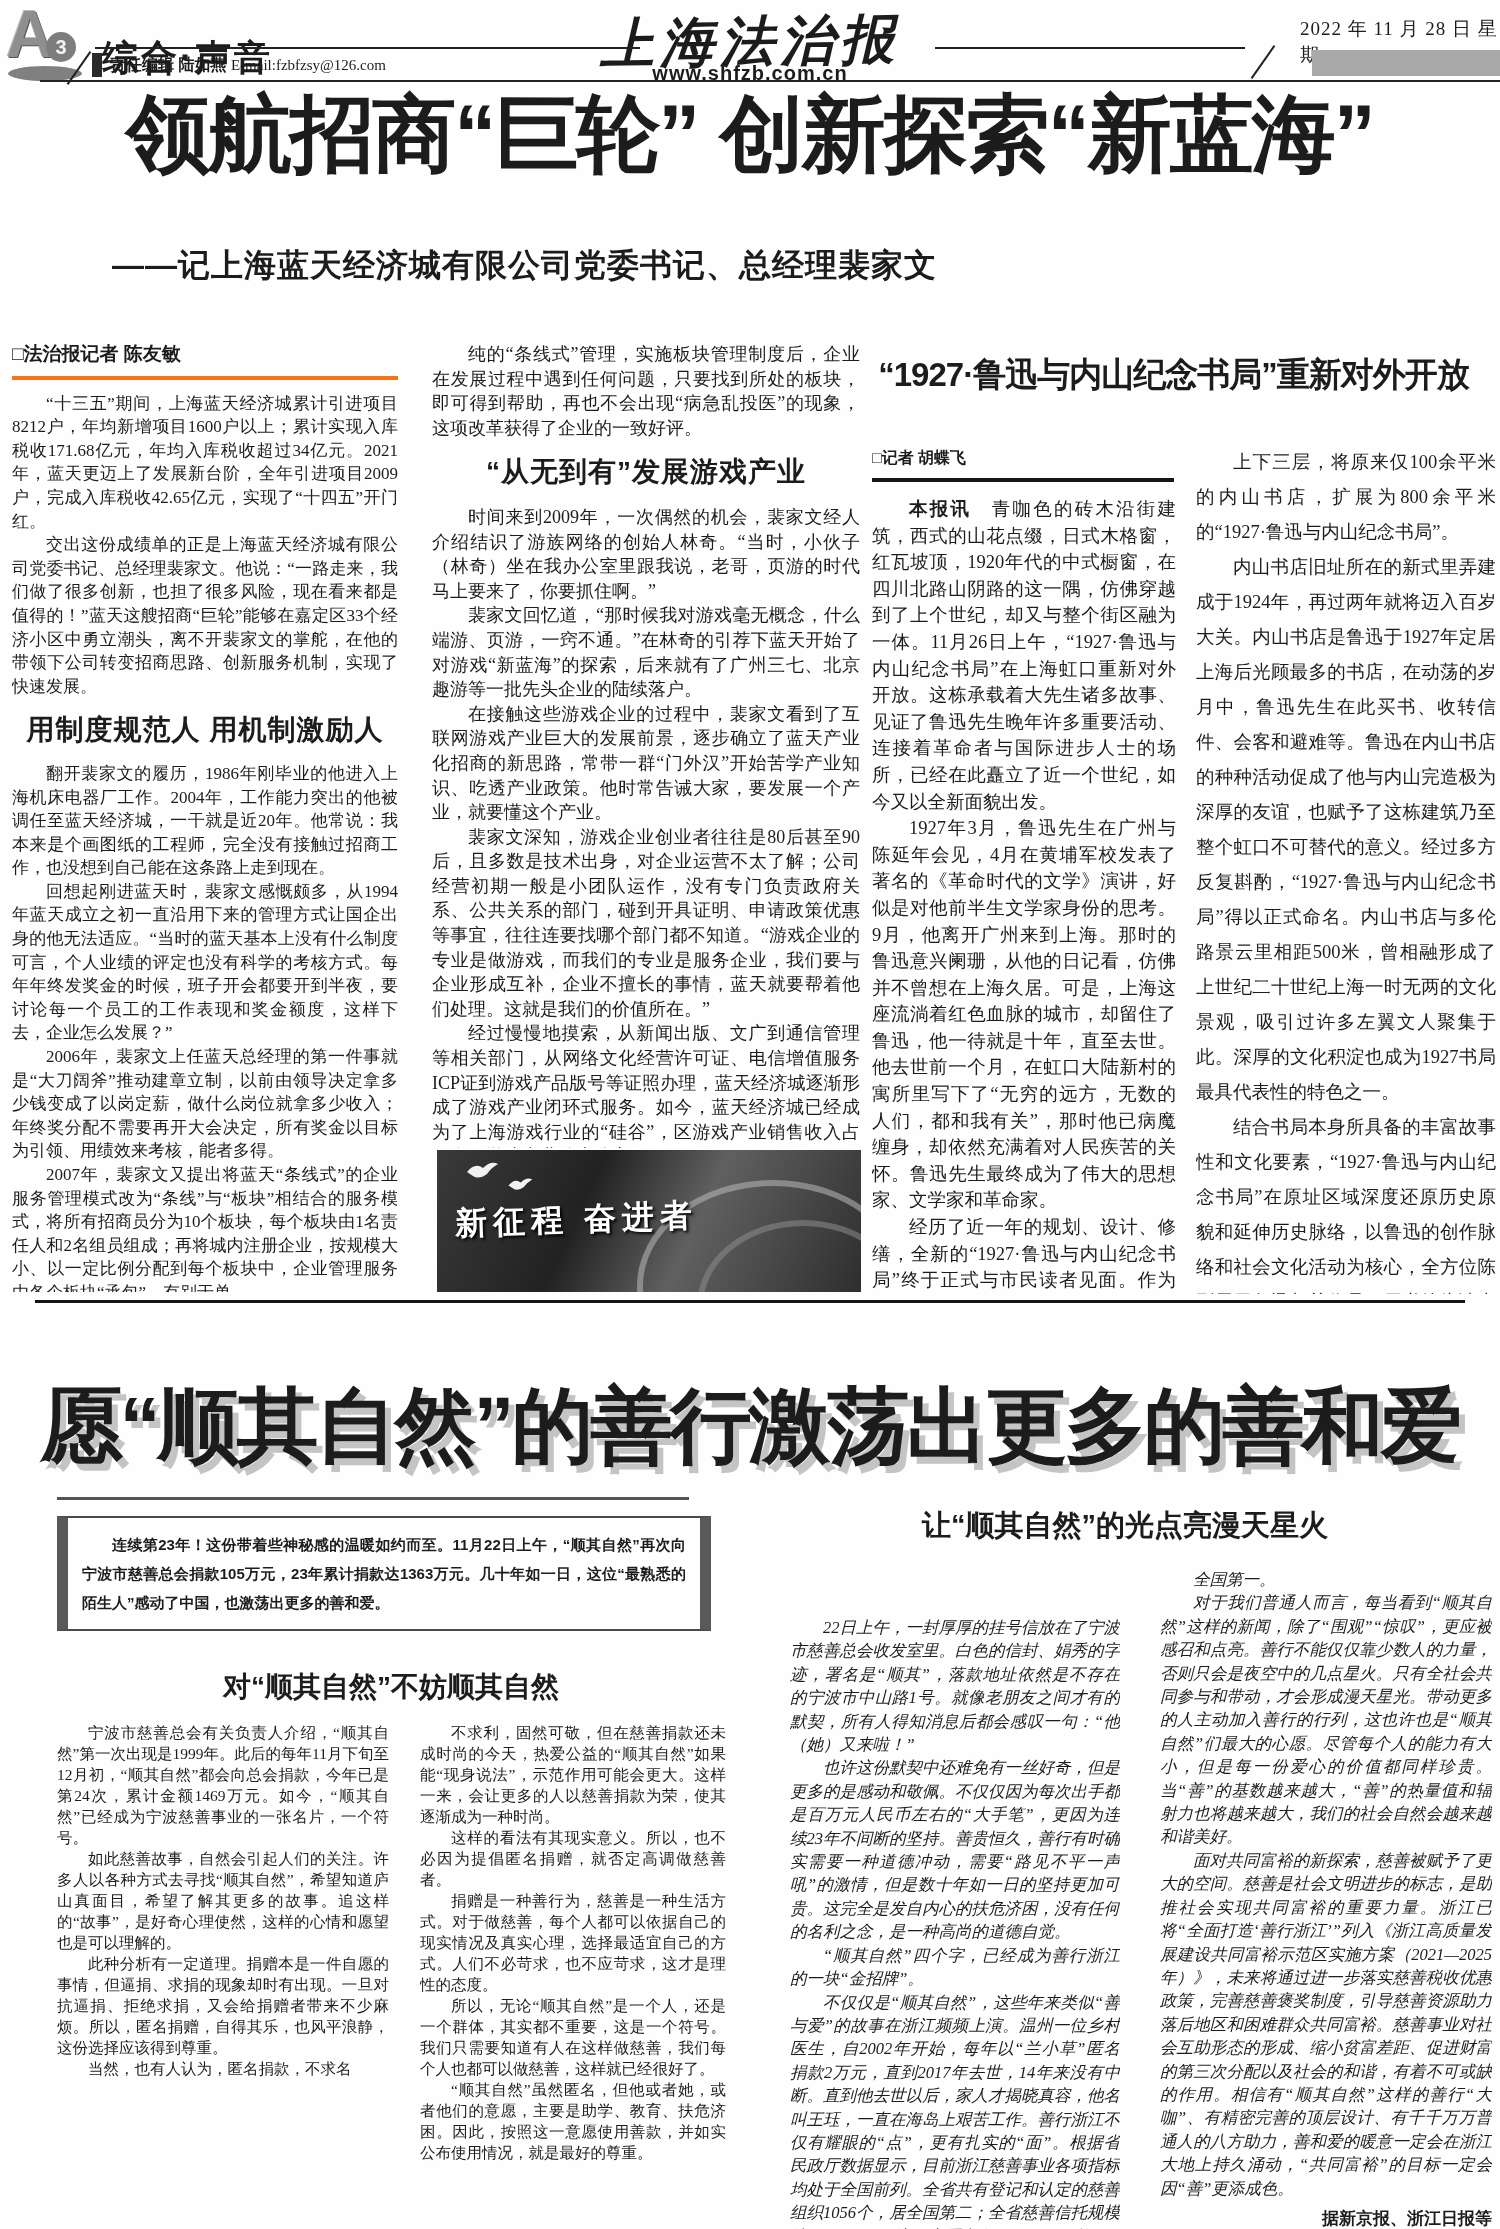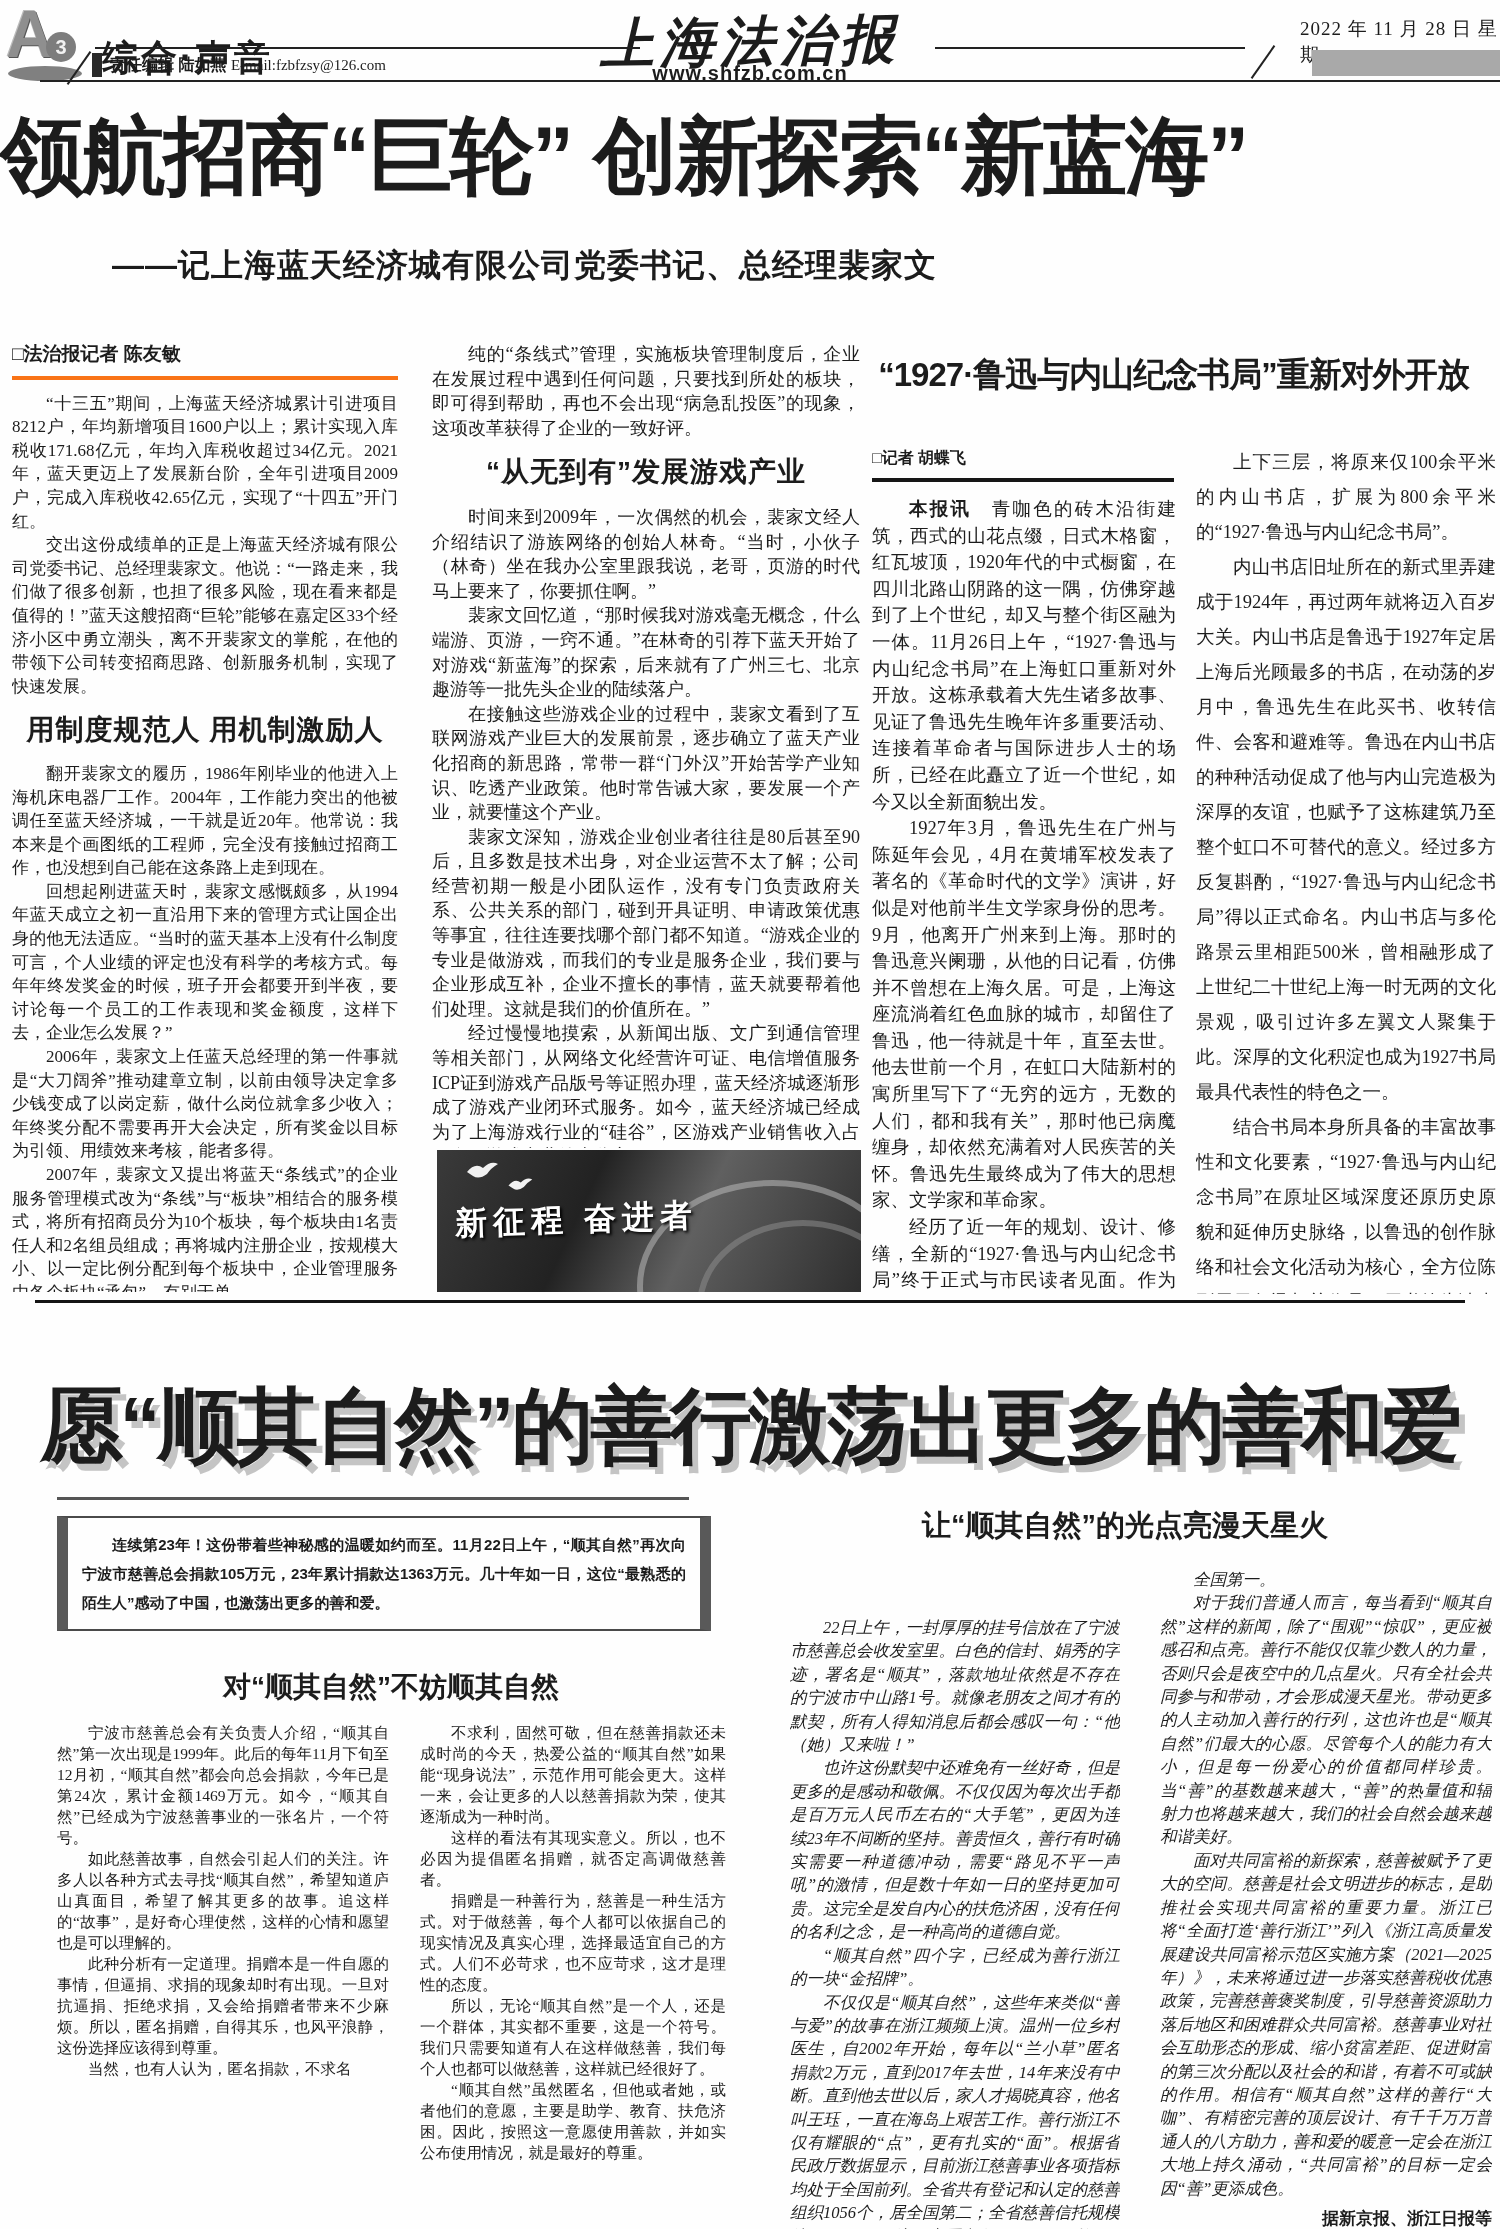--- a/index.html
+++ b/index.html
@@ -24,21 +24,21 @@
   .date{left:1300px;top:16px;width:200px;font-size:19px;letter-spacing:1px;}
   .gray-bar{left:1312px;top:50px;width:200px;height:26px;background:#a9a9a9;}
   .strip-box{left:92px;top:53px;width:10px;height:24px;background:#2a2a2a;}
   .strip-text{left:110px;top:55px;font-size:16px;font-weight:bold;}
   .strip-mail{font-family:"Liberation Serif","DejaVu Serif",serif;font-weight:normal;font-size:15px;}
   .hline-a{left:95px;top:47px;width:545px;height:2px;}
   .hline-b{left:935px;top:47px;width:310px;height:2px;}
   .hline-c{left:40px;top:80px;width:1460px;height:2px;}
   .diag{width:2px;height:40px;background:#222;transform:rotate(35deg);}
   
-  .headline1{left:0;top:106px;width:100%;font-size:84px;font-weight:900;
+  .headline1{left:0;top:84px;width:100%;text-align:center;font-size:84px;font-weight:900;
              letter-spacing:-2px;line-height:1.2;}
   .subtitle1{left:112px;top:244px;font-size:32px;font-weight:900;letter-spacing:1px;}
   .byline{font-size:19px;font-weight:900;border-bottom:4px solid #f97316;padding-bottom:10px;margin-bottom:12px;}
   .a1c1{left:12px;top:342px;width:386px;height:950px;overflow:hidden;font-size:17px;line-height:23.6px;}
   .a1c2{left:432px;top:342px;width:428px;height:806px;overflow:hidden;font-size:18px;line-height:24.6px;}
   .colsubhead{text-align:center;font-weight:900;font-size:28px;margin:20px 0;letter-spacing:1px;}
   
   .photo{left:437px;top:1150px;width:424px;height:142px;background:
          linear-gradient(115deg,#3a3a3a 0%,#222 35%,#606060 60%,#2e2e2e 100%);overflow:hidden;}
   .photo .swirl{position:absolute;border:6px solid #b9b9b9;border-radius:50%;opacity:.55;}

